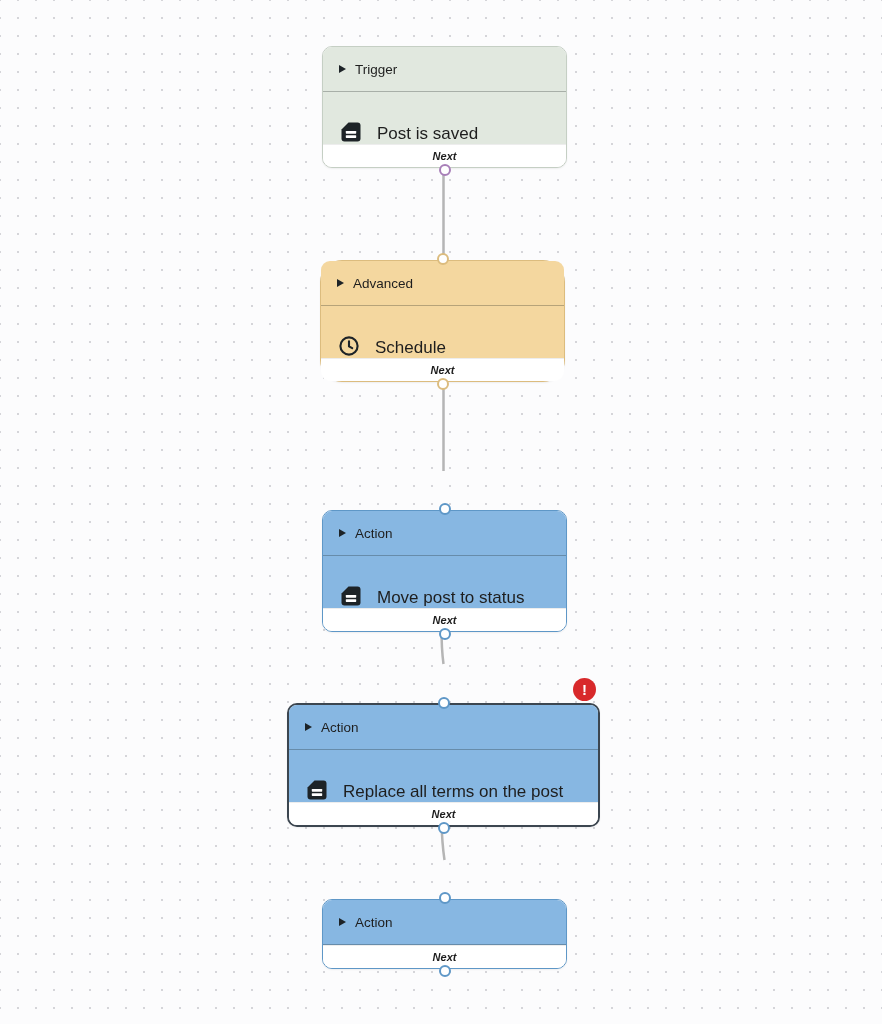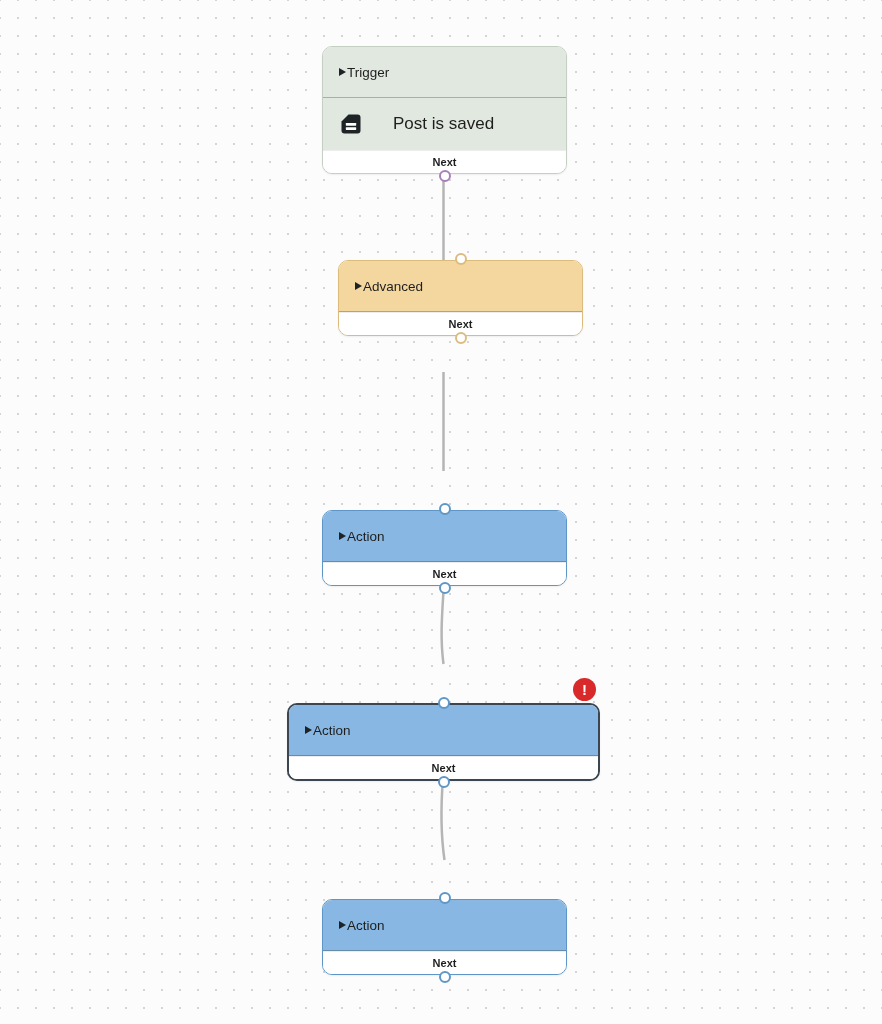--- a/index.html
+++ b/index.html
@@ -26,66 +26,67 @@
   .node {
     position: absolute;
     border-radius: 10px;
     background: #ffffff;
     z-index: 1;
     box-shadow: 0 1px 2px rgba(0,0,0,0.06);
   }
   .node-header {
     display: flex;
     align-items: center;
-    gap: 1px;
-    height: 51px;
+    gap: 9px;
+    height: 45px;
     padding: 16px 16px;
     border-top-left-radius: 9px;
     border-top-right-radius: 9px;
     border-bottom: 1px solid rgba(20,30,25,0.28);
     font-size: 13.5px;
     font-weight: 500;
     cursor: pointer;
   }
   .node-body {
     display: flex;
-    align-items: center;
-    gap: 30px;
+    align-items: flex-end;
+    gap: 14px;
     height: 52px;
     padding: 0 16px;
     font-size: 17px;
     font-weight: 400;
     cursor: pointer;
   }
   .node-footer {
     height: 23px;
     display: flex;
     align-items: center;
     justify-content: center;
     background: #ffffff;
     border-top: 1px solid rgba(0,0,0,0.07);
     border-bottom-left-radius: 9px;
     border-bottom-right-radius: 9px;
     font-size: 11px;
     font-weight: 600;
     letter-spacing: 0.1px;
+    font-style: italic;
   }
   
   .node.trigger  { border: 1px solid #c5cfc4; }
   .node.trigger .node-header, .node.trigger .node-body { background: #e1e8df; }
   .node.advanced { border: 1px solid #dcbc7e; }
   .node.advanced .node-header, .node.advanced .node-body { background: #f4d79f; }
   .node.action   { border: 1px solid #5e97c7; margin-top: 39px; }
   .node.action .node-header, .node.action .node-body { background: #87b7e2; }
   .node.selected { border: 2px solid #3c4650; }
   .node.selected .node-header { border-top-left-radius: 8px; border-top-right-radius: 8px; }
   .node.selected .node-footer { border-bottom-left-radius: 8px; border-bottom-right-radius: 8px; }
   
   .n1 { left: 322px; top: 46px;  width: 245px; }
-  .n2 { left: 338px; top: 260px; width: 245px; }
+  .n2 { left: 320px; top: 260px; width: 245px; border-radius: 22px; }
   .n3 { left: 322px; top: 471px; width: 245px; }
   .n4 { left: 287px; top: 664px; width: 313px; }
   .n5 { left: 322px; top: 860px; width: 245px; }
   .caret {
     width: 0; height: 0;
     border-left: 7px solid #1d2327;
     border-top: 4.5px solid transparent;
     border-bottom: 4.5px solid transparent;
     flex: 0 0 auto;
   }
@@ -152,45 +153,74 @@
       <span>Next</span>
     </div>
     <span class="port port-bottom purple"></span>
   </div>
 
   <div class="node advanced n2">
     <div class="node-header">
       <span class="caret"></span>
       <span>Advanced</span>
     </div>
+    <div class="node-body">
+      <span class="body-icon">
+        <svg viewBox="0 0 24 24" width="24" height="24">
+            <circle cx="12" cy="12" r="8.6" fill="none" stroke="#1d2327" stroke-width="2.1"></circle>
+            <path d="M12 7.2 V12.4 L15.2 14.2" fill="none" stroke="#1d2327" stroke-width="2.1" stroke-linecap="round" stroke-linejoin="round"></path>
+          </svg>
+      </span>
+      <span>Schedule</span>
+    </div>
     <div class="node-footer">
       <span>Next</span>
     </div>
     <span class="port port-top tan"></span>
     <span class="port port-bottom tan"></span>
   </div>
 
   <div class="node action n3">
     <div class="node-header">
       <span class="caret"></span>
       <span>Action</span>
     </div>
+    <div class="node-body">
+      <span class="body-icon">
+        <svg viewBox="0 0 24 24" width="24" height="24">
+            <path d="M9.5 2.5 H18.5 Q21.5 2.5 21.5 5.5 V18.5 Q21.5 21.5 18.5 21.5 H5.5 Q2.5 21.5 2.5 18.5 V9.5 Z" fill="#1d2327"></path>
+            <rect x="6.8" y="11" width="10.4" height="2.7" rx="0.6" fill="#fff"></rect>
+            <rect x="6.8" y="15.2" width="10.4" height="2.7" rx="0.6" fill="#fff"></rect>
+          </svg>
+      </span>
+      <span>Move post to status</span>
+    </div>
     <div class="node-footer">
       <span>Next</span>
     </div>
     <span class="port port-top blue"></span>
     <span class="port port-bottom blue"></span>
   </div>
 
   <div class="node action selected n4">
     <span class="error-badge">!</span>
     <div class="node-header">
       <span class="caret"></span>
       <span>Action</span>
     </div>
+    <div class="node-body">
+      <span class="body-icon">
+        <svg viewBox="0 0 24 24" width="24" height="24">
+            <path d="M9.5 2.5 H18.5 Q21.5 2.5 21.5 5.5 V18.5 Q21.5 21.5 18.5 21.5 H5.5 Q2.5 21.5 2.5 18.5 V9.5 Z" fill="#1d2327"></path>
+            <rect x="6.8" y="11" width="10.4" height="2.7" rx="0.6" fill="#fff"></rect>
+            <rect x="6.8" y="15.2" width="10.4" height="2.7" rx="0.6" fill="#fff"></rect>
+          </svg>
+      </span>
+      <span>Replace all terms on the post</span>
+    </div>
     <div class="node-footer">
       <span>Next</span>
     </div>
     <span class="port port-top blue"></span>
     <span class="port port-bottom blue"></span>
   </div>
 
   <div class="node action n5">
     <div class="node-header">
       <span class="caret"></span>

